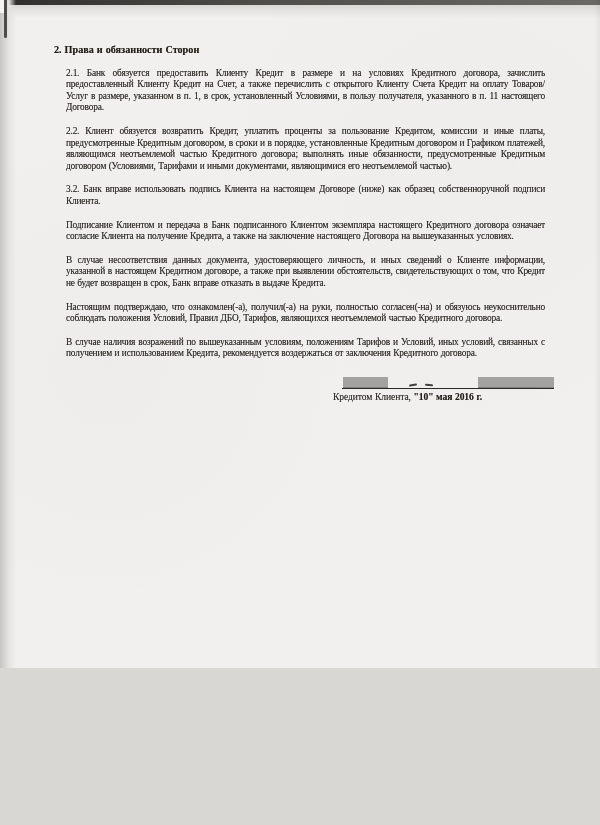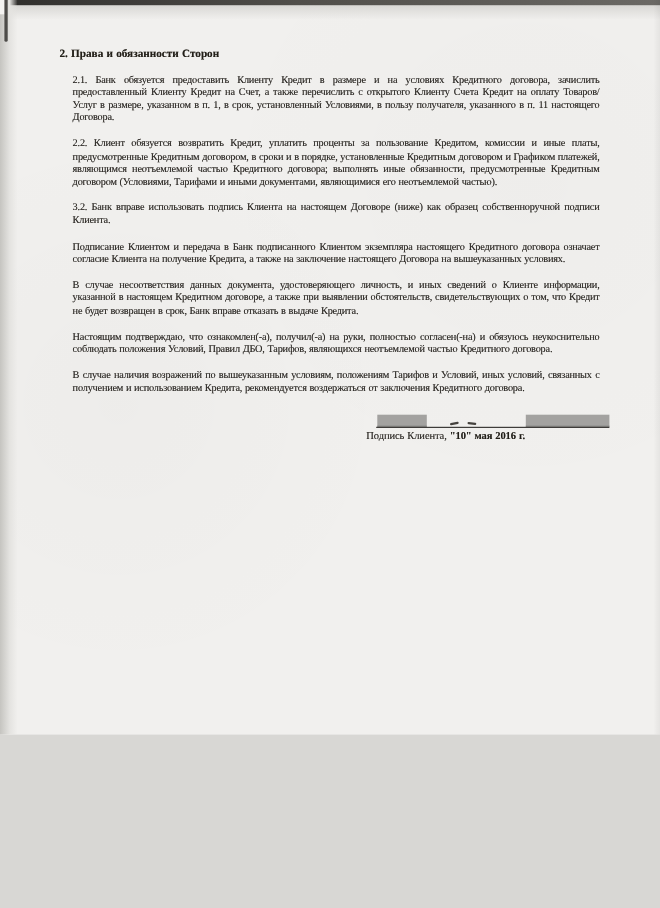--- a/index.html
+++ b/index.html
@@ -99,21 +99,21 @@
     <p class="para gap">Настоящим подтверждаю, что ознакомлен(-а), получил(-а) на руки, полностью согласен(-на) и обязуюсь неукоснительно соблюдать положения Условий, Правил ДБО, Тарифов, являющихся неотъемлемой частью Кредитного договора.</p>
     <p class="para">В случае наличия возражений по вышеуказанным условиям, положениям Тарифов и Условий, иных условий, связанных с получением и использованием Кредита, рекомендуется воздержаться от заключения Кредитного договора.</p>
 
     <div class="sig-row">
       <div class="sig-right">
         <div class="redact-box rb1"></div>
         <div class="redact-box rb2"></div>
         <div class="tick t1"></div>
         <div class="tick t2"></div>
         <div class="sig-line-r"></div>
-        <div class="sig-caption"><span>Подпись Клиента,</span> <span class="date-bold">"10" мая 2016 г.</span></div>
+        <div class="sig-caption"><span>Кредитом Клиента,</span> <span class="date-bold">"10" мая 2016 г.</span></div>
       </div>
     </div>
   </div>
 
   <div class="footer-table">
     <div class="cell cell-bank">
       <div class="bank-line"></div>
       <div class="bank-label">Служебные отметки Банка</div>
       <div class="white-box"></div>
       <div class="pen-dash"></div>

